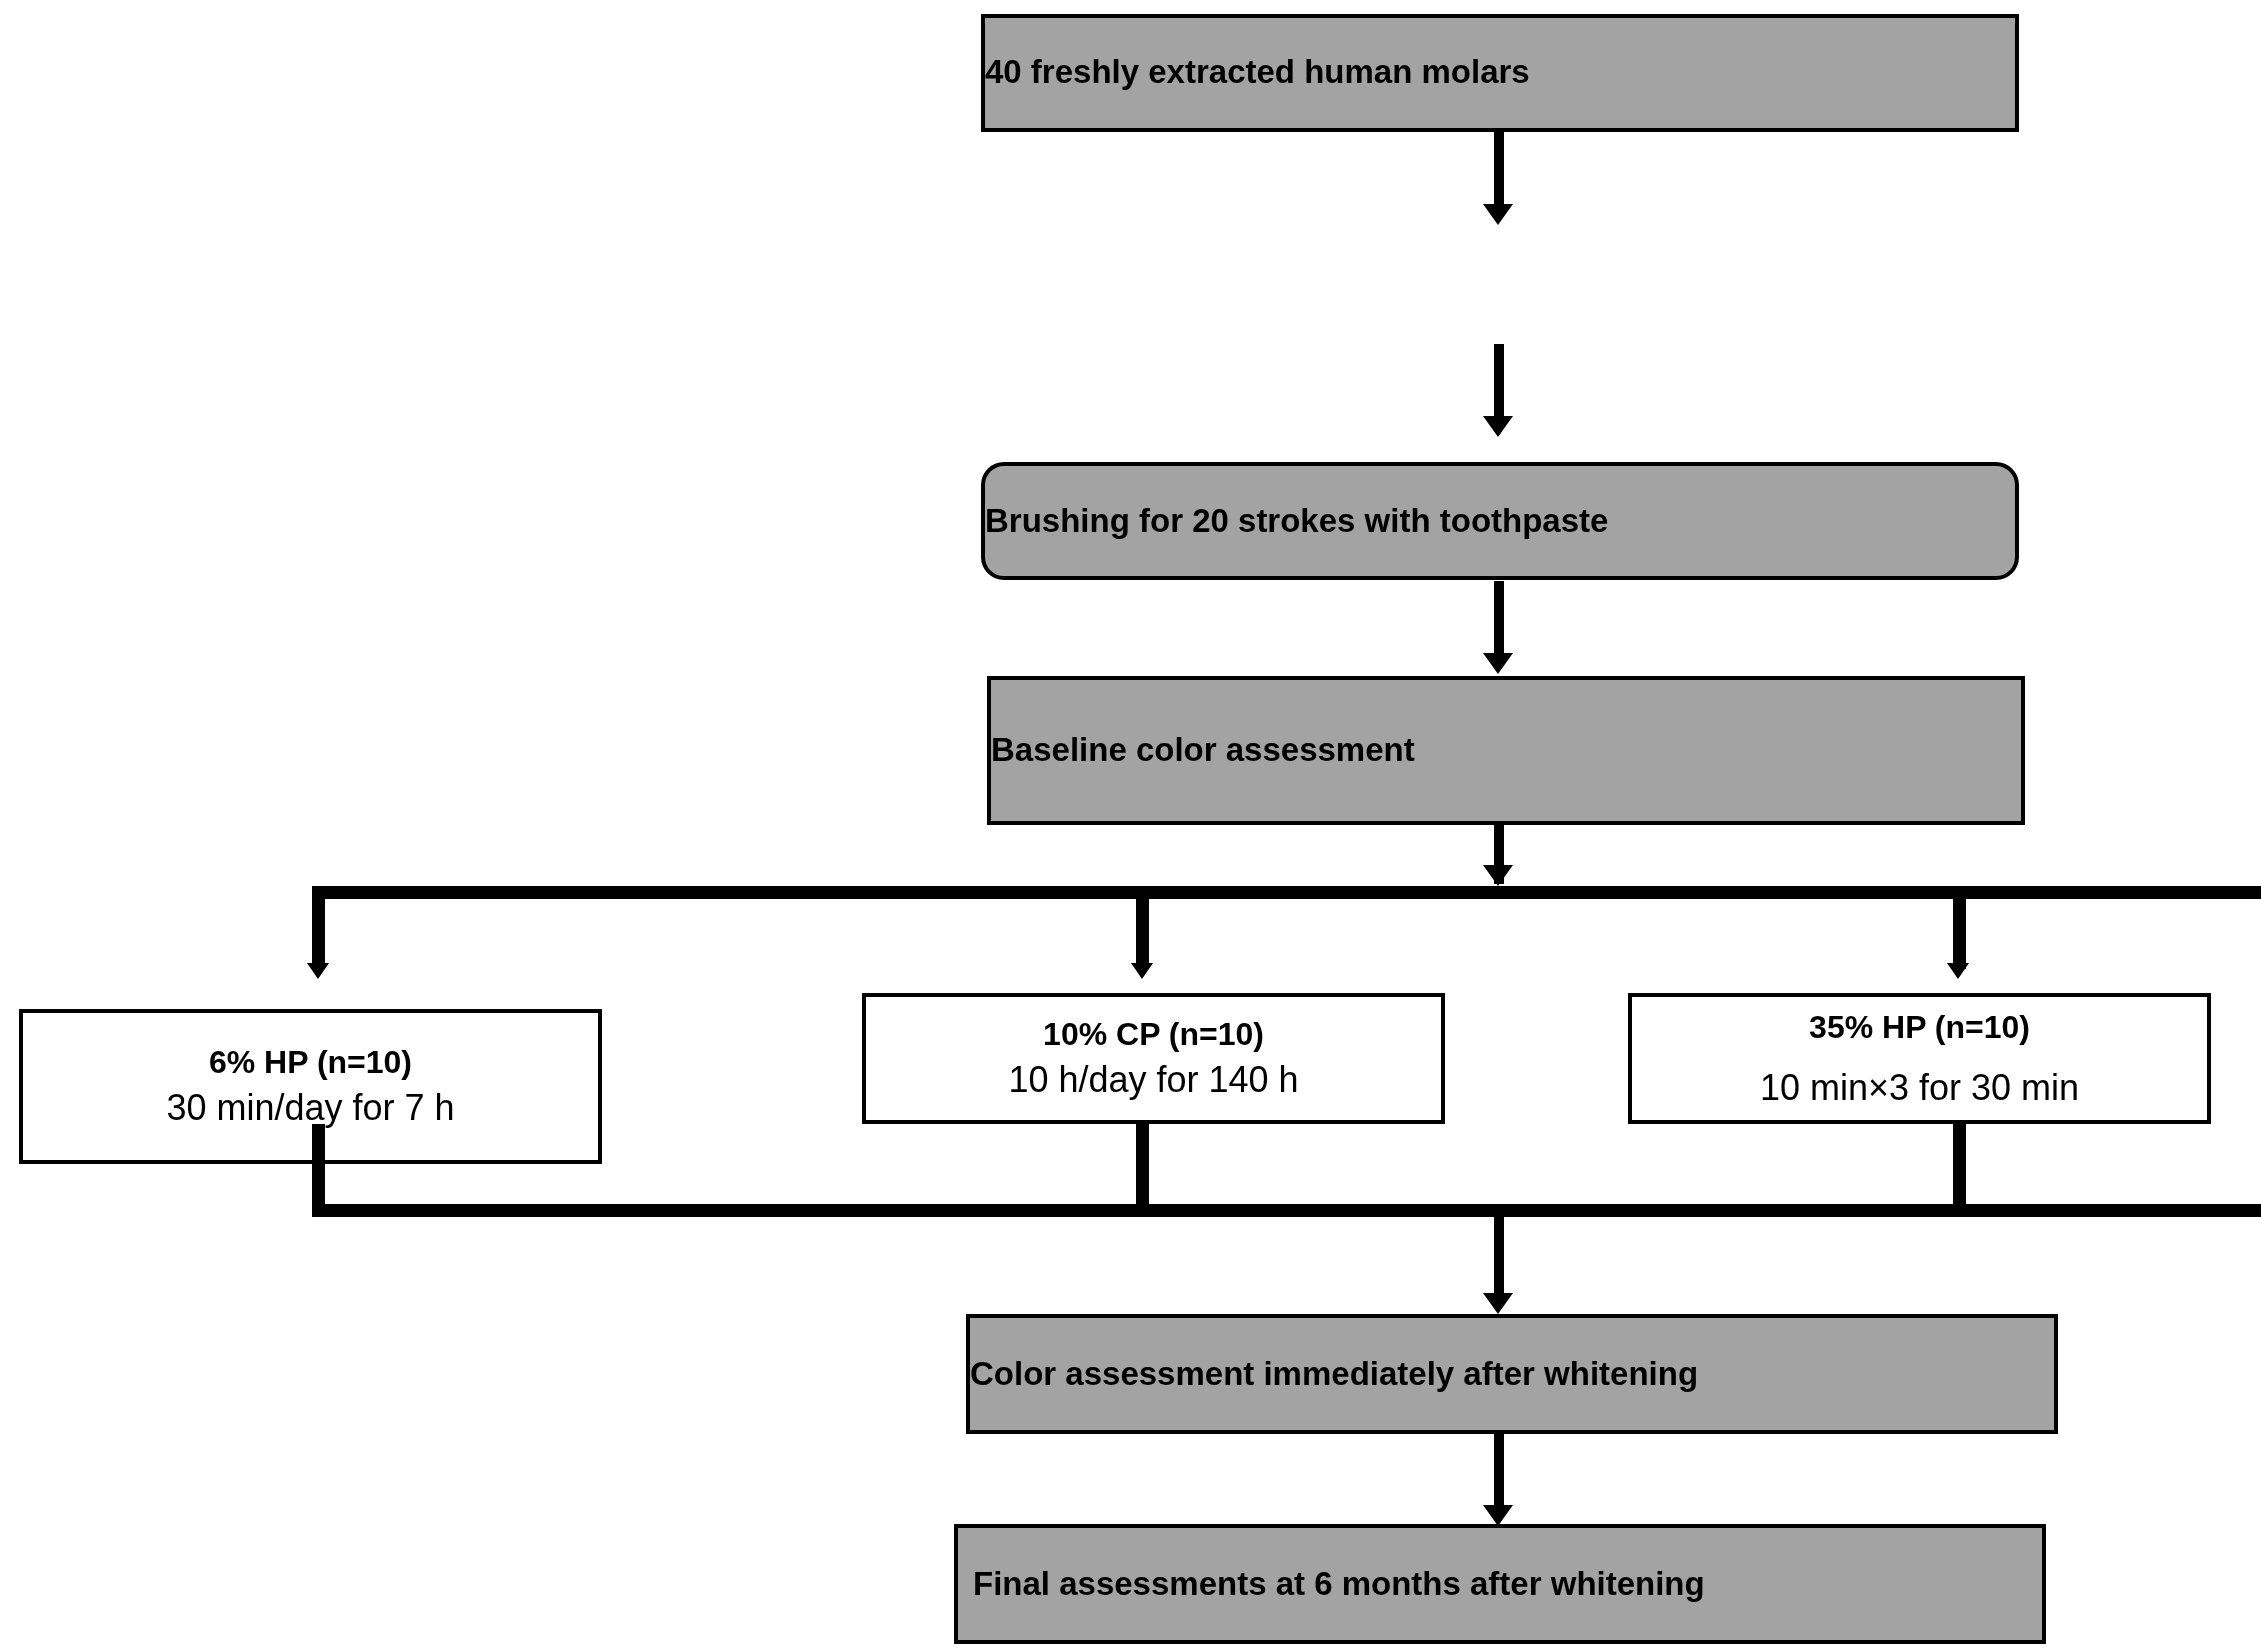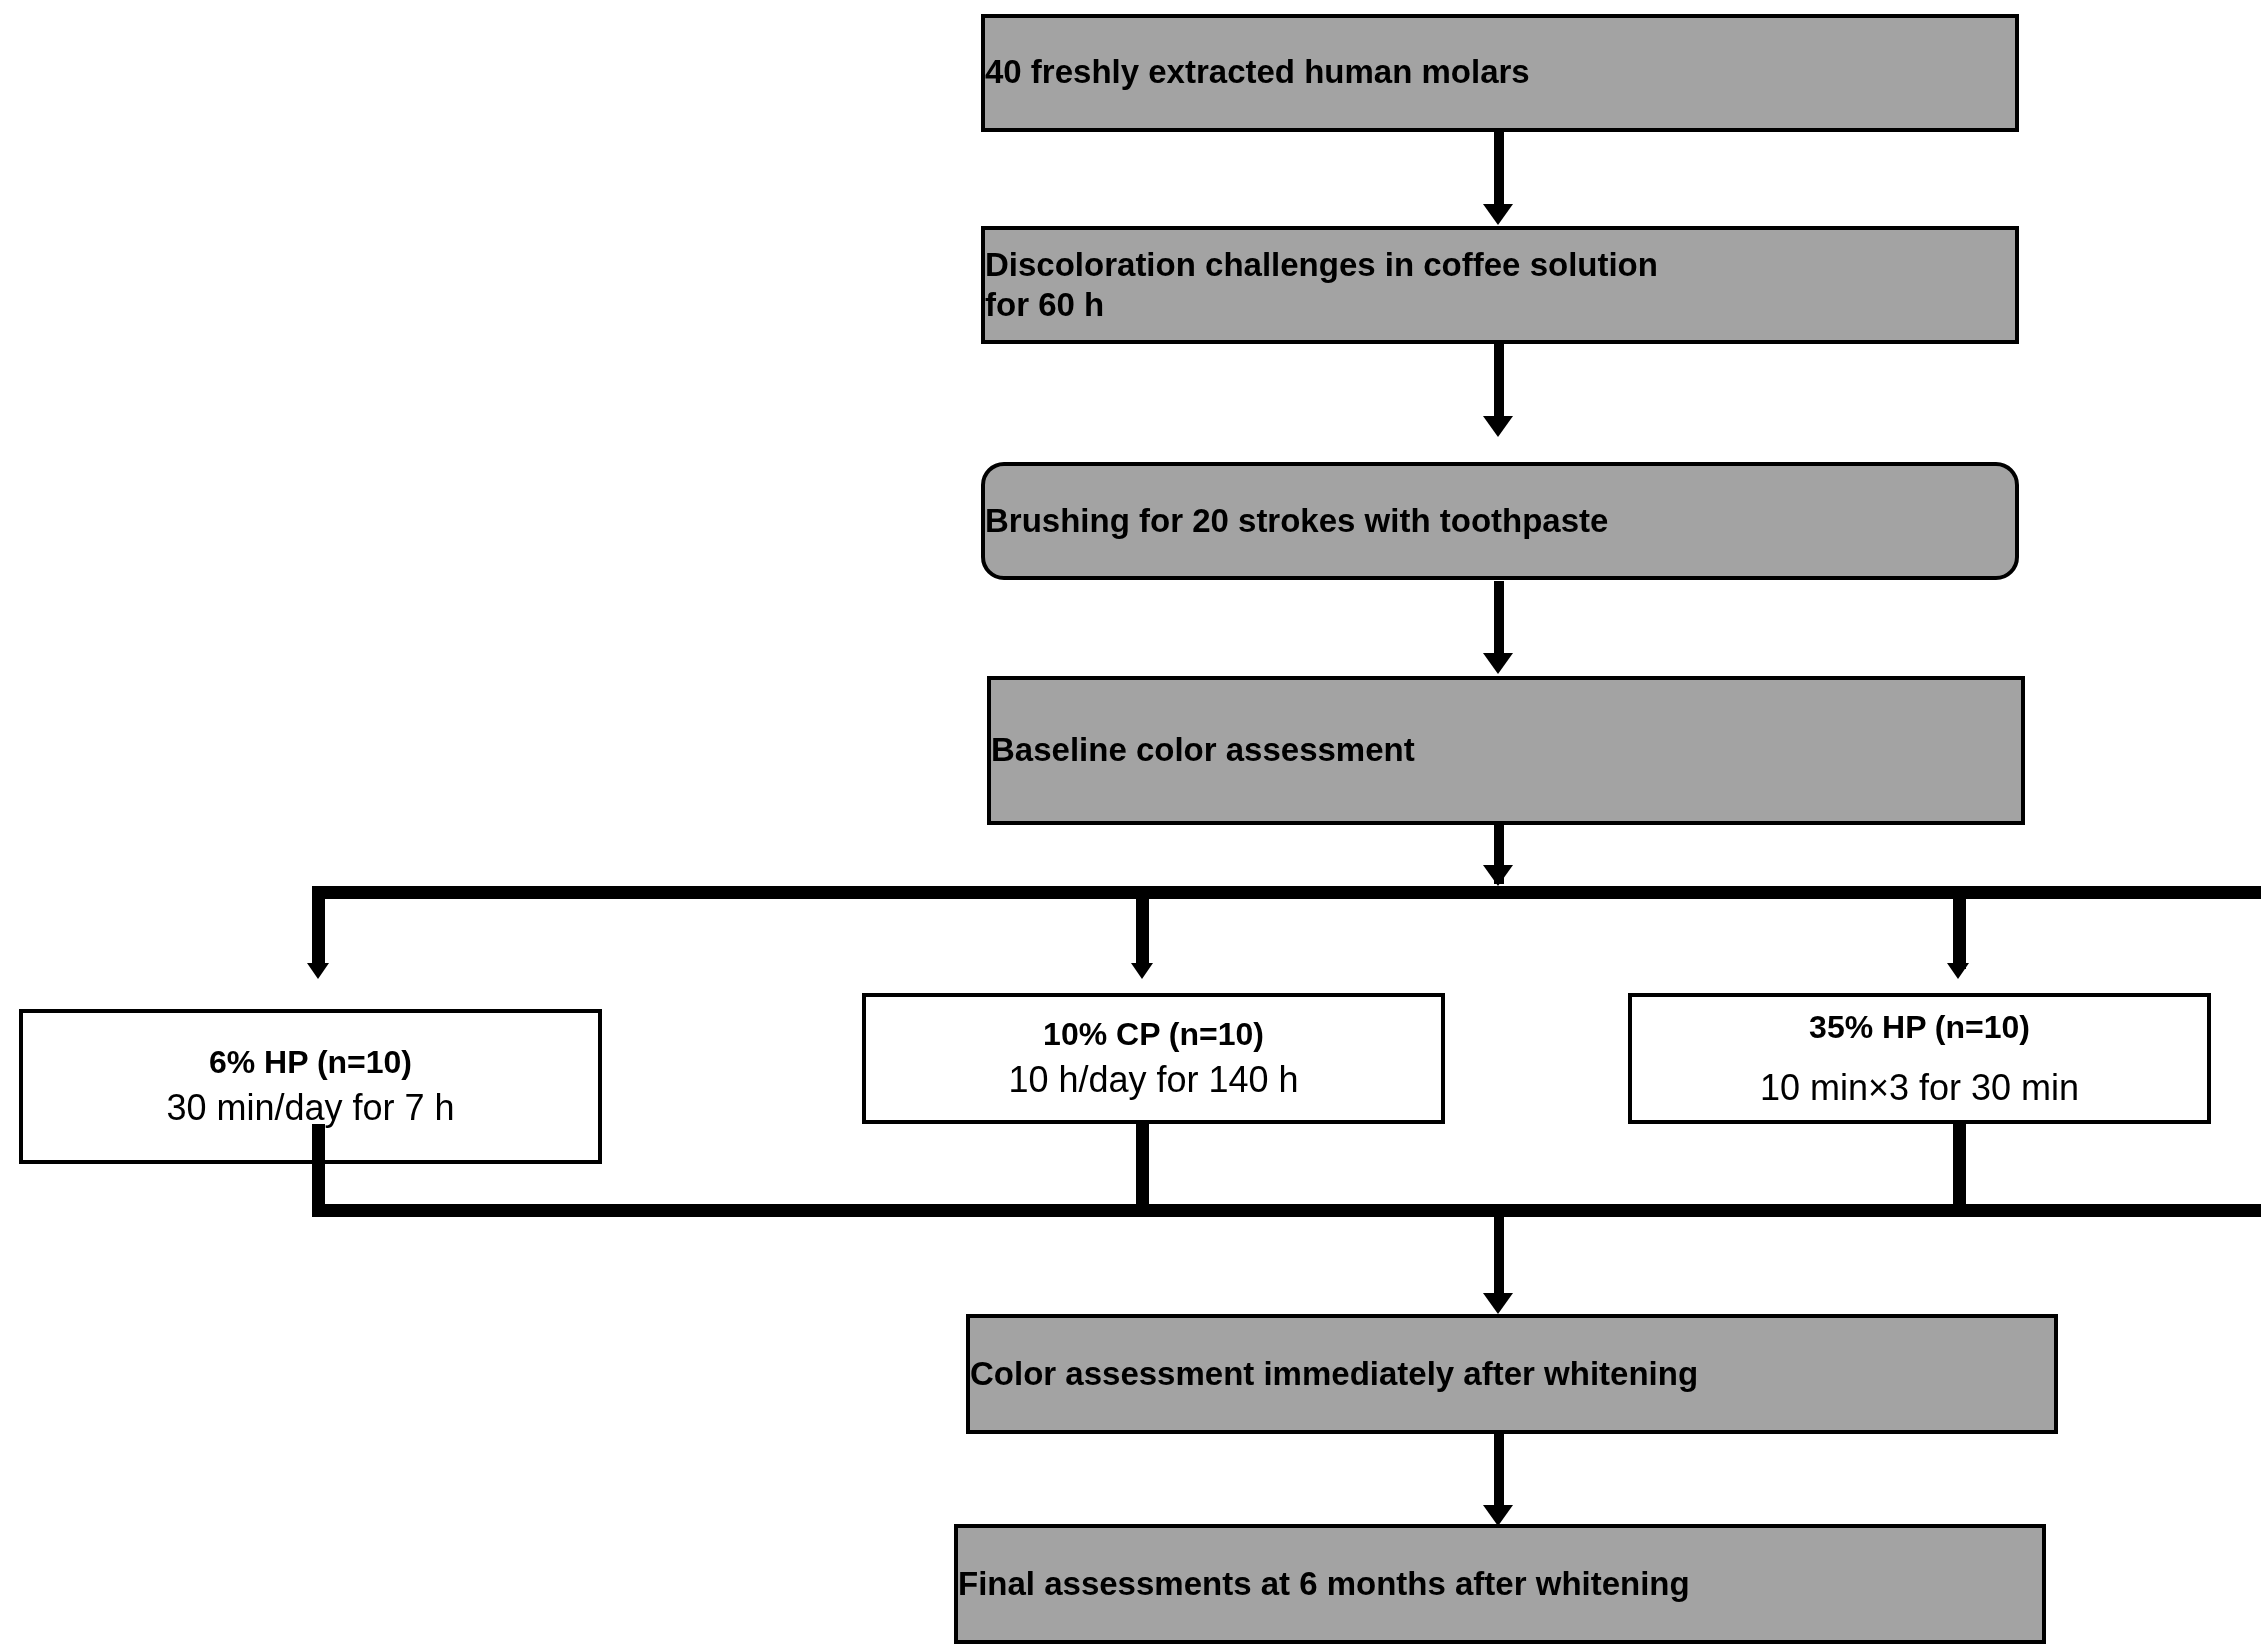--- a/index.html
+++ b/index.html
@@ -101,24 +101,20 @@
 
 <div id="stage">
 
   <div class="node single" style="left:981px; top:13.6px; width:1038px; height:118px;">
     <span class="line">40 freshly extracted human molars</span>
   </div>
 
   <div class="vline" style="left:1494px; top:131px; width:10px; height:81px;"></div>
   <div class="arrowhead" style="left:1483px; top:204px;"></div>
 
-  <div class="node double" style="left:981px; top:226px; width:1038px; height:118px;">
-    <span class="line line-main">Discoloration challenges in coffee solution</span>
-    <span class="line line-main">for 60 h</span>
-  </div>
 
   <div class="vline" style="left:1494px; top:344px; width:10px; height:79px;"></div>
   <div class="arrowhead" style="left:1483px; top:416px;"></div>
 
   <div class="node single" style="left:981px; top:462px; width:1038px; height:118px;border-radius:23px;">
     <span class="line">Brushing for 20 strokes with toothpaste</span>
   </div>
 
   <div class="vline" style="left:1494px; top:581px; width:10px; height:79px;"></div>
   <div class="arrowhead" style="left:1483px; top:653px;"></div>
@@ -165,18 +161,18 @@
   <div class="vline" style="left:1494px; top:1217px; width:10px; height:84px;"></div>
   <div class="arrowhead" style="left:1483px; top:1293px;"></div>
 
   <div class="node single" style="left:954px; top:1314px; width:1092px; height:120px;margin-left:12px;">
     <span class="line">Color assessment immediately after whitening</span>
   </div>
 
   <div class="vline" style="left:1494px; top:1434px; width:10px; height:77px;"></div>
   <div class="arrowhead" style="left:1483px; top:1505px;"></div>
 
-  <div class="node single" style="left:954px; top:1524px; width:1092px; height:120px;">
+  <div class="node single" style="left:954px; top:1524px; width:1092px; height:120px;padding-left:15px;">
     <span class="line">Final assessments at 6 months after whitening</span>
   </div>
 
 </div>
 
 
 </body></html>

